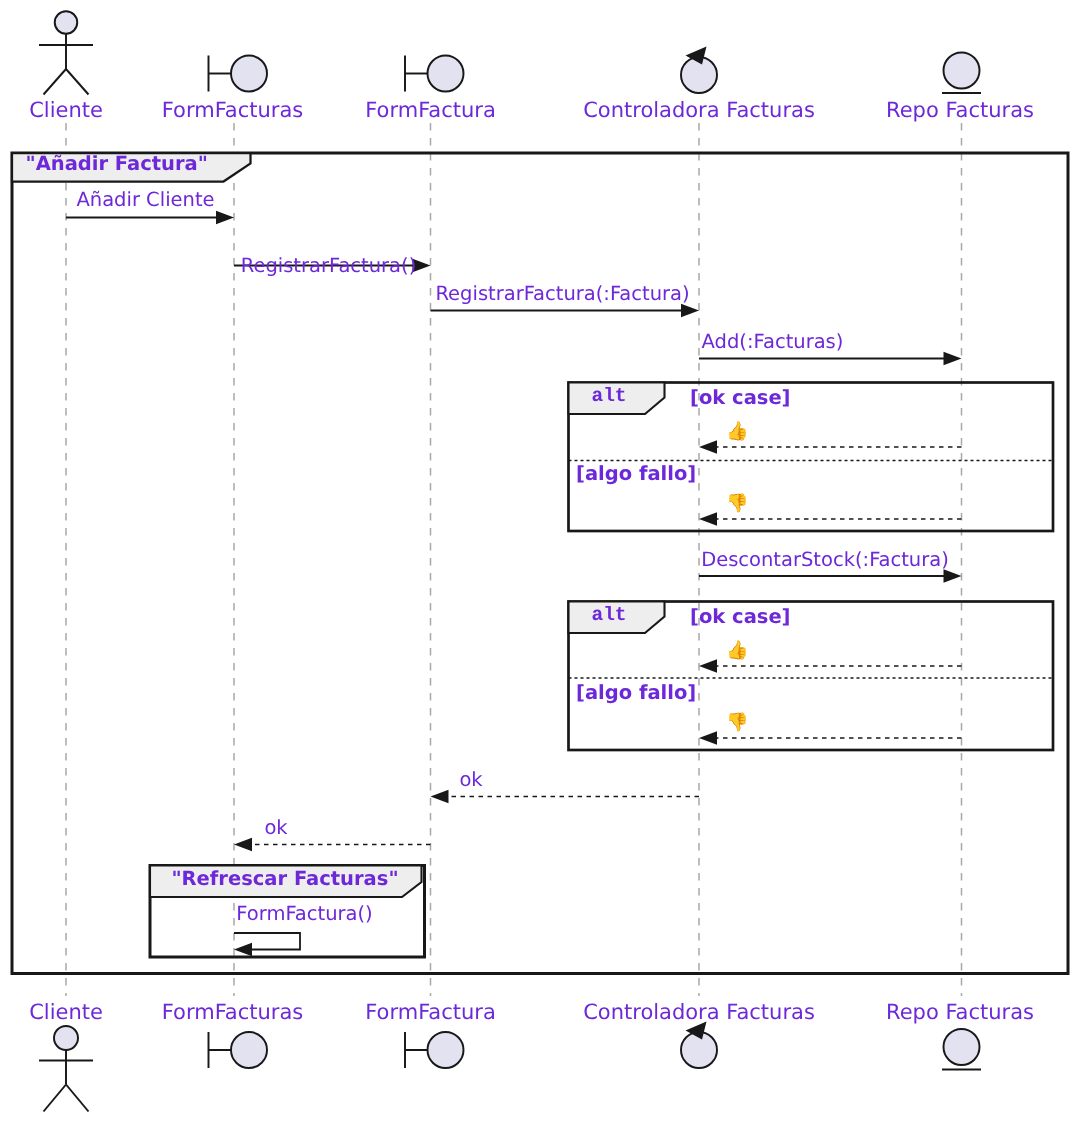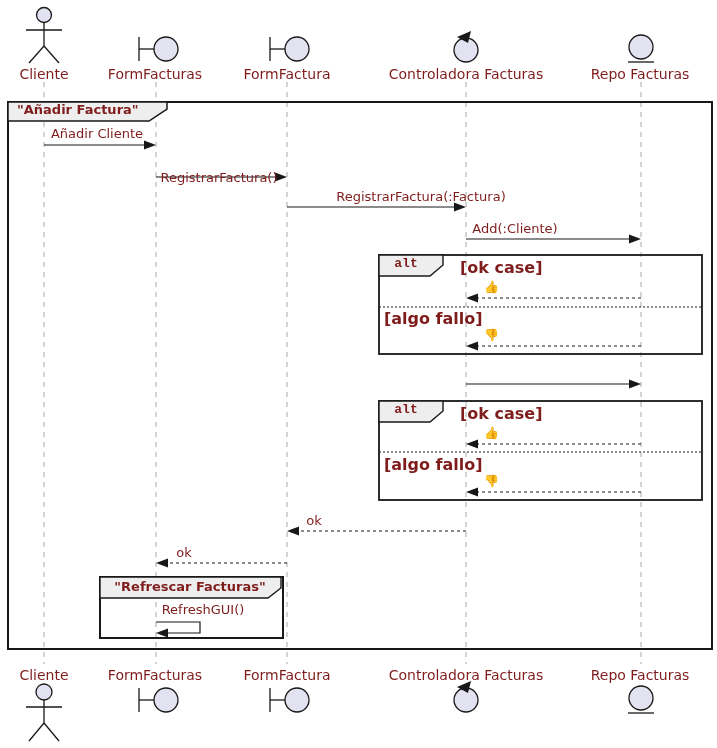--- a/index.html
+++ b/index.html
@@ -1,27 +1,27 @@
 <!DOCTYPE html>
 <html><head>
 <meta charset="utf-8">
 <style>
   html,body{margin:0;padding:0;background:#ffffff;}
   .canvas{
     position:relative;width:717px;height:748px;background:#ffffff;
-    font-family:"DejaVu Sans","Liberation Sans",sans-serif;color:#7f1d1d;
+    font-family:"DejaVu Sans","Liberation Sans",sans-serif;color:#6d28d9;
     overflow:hidden;
   }
   svg{position:absolute;left:0;top:0;}
   .lbl{position:absolute;white-space:nowrap;font-size:13px;line-height:1.15;}
   .ctr{transform:translateX(-50%);}
   .pname{font-size:14px;}
   .ftitle{font-weight:bold;font-size:13px;}
   .altop{font-weight:bold;font-size:13px;font-family:Liberation Mono, monospace;}
-  .guard{font-weight:bold;font-size:16px;}
+  .guard{font-weight:bold;font-size:13px;}
   .thumb{font-size:12px;}
 </style>
 </head>
 <body>
 
 <div class="canvas">
 
   <svg width="717" height="748" viewBox="0 0 717 748">
 
     <g stroke="#A8A8A8" stroke-width="1" stroke-dasharray="5,5">
@@ -168,25 +168,26 @@
   <div class="lbl ctr pname" style="left:44px;top:66px;">Cliente</div>
   <div class="lbl ctr pname" style="left:155px;top:66px;">FormFacturas</div>
   <div class="lbl ctr pname" style="left:287px;top:66px;">FormFactura</div>
   <div class="lbl ctr pname" style="left:466px;top:66px;">Controladora Facturas</div>
   <div class="lbl ctr pname" style="left:640px;top:66px;">Repo Facturas</div>
 
   <div class="lbl ftitle" style="left:17px;top:103px;">"Añadir Factura"</div>
 
   <div class="lbl ctr" style="left:97px;top:127px;">Añadir Cliente</div>
   <div class="lbl ctr" style="left:219px;top:171px;">RegistrarFactura()</div>
-  <div class="lbl ctr" style="left:375px;top:190px;margin-left:46px;">RegistrarFactura(:Factura)</div>
-  <div class="lbl ctr" style="left:515px;top:222px;">Add(:Cliente)</div>
+  <div class="lbl ctr" style="left:375px;top:190px;">RegistrarFactura(:Factura)</div>
+  <div class="lbl ctr" style="left:515px;top:222px;">Add(:Facturas)</div>
+  <div class="lbl ctr" style="left:550px;top:367px;">DescontarStock(:Factura)</div>
   <div class="lbl ctr" style="left:314px;top:514px;">ok</div>
   <div class="lbl ctr" style="left:184px;top:546px;">ok</div>
-  <div class="lbl ctr" style="left:203px;top:603px;">RefreshGUI()</div>
+  <div class="lbl ctr" style="left:203px;top:603px;">FormFactura()</div>
 
   <div class="lbl ctr altop" style="left:406px;top:257px;">alt</div>
   <div class="lbl guard" style="left:460px;top:259px;">[ok case]</div>
   <div class="lbl guard" style="left:384px;top:310px;">[algo fallo]</div>
   <div class="lbl ctr thumb" style="left:492px;top:281px;">👍</div>
   <div class="lbl ctr thumb" style="left:492px;top:329px;">👎</div>
 
   <div class="lbl ctr altop" style="left:406px;top:403px;">alt</div>
   <div class="lbl guard" style="left:460px;top:405px;">[ok case]</div>
   <div class="lbl guard" style="left:384px;top:456px;">[algo fallo]</div>

